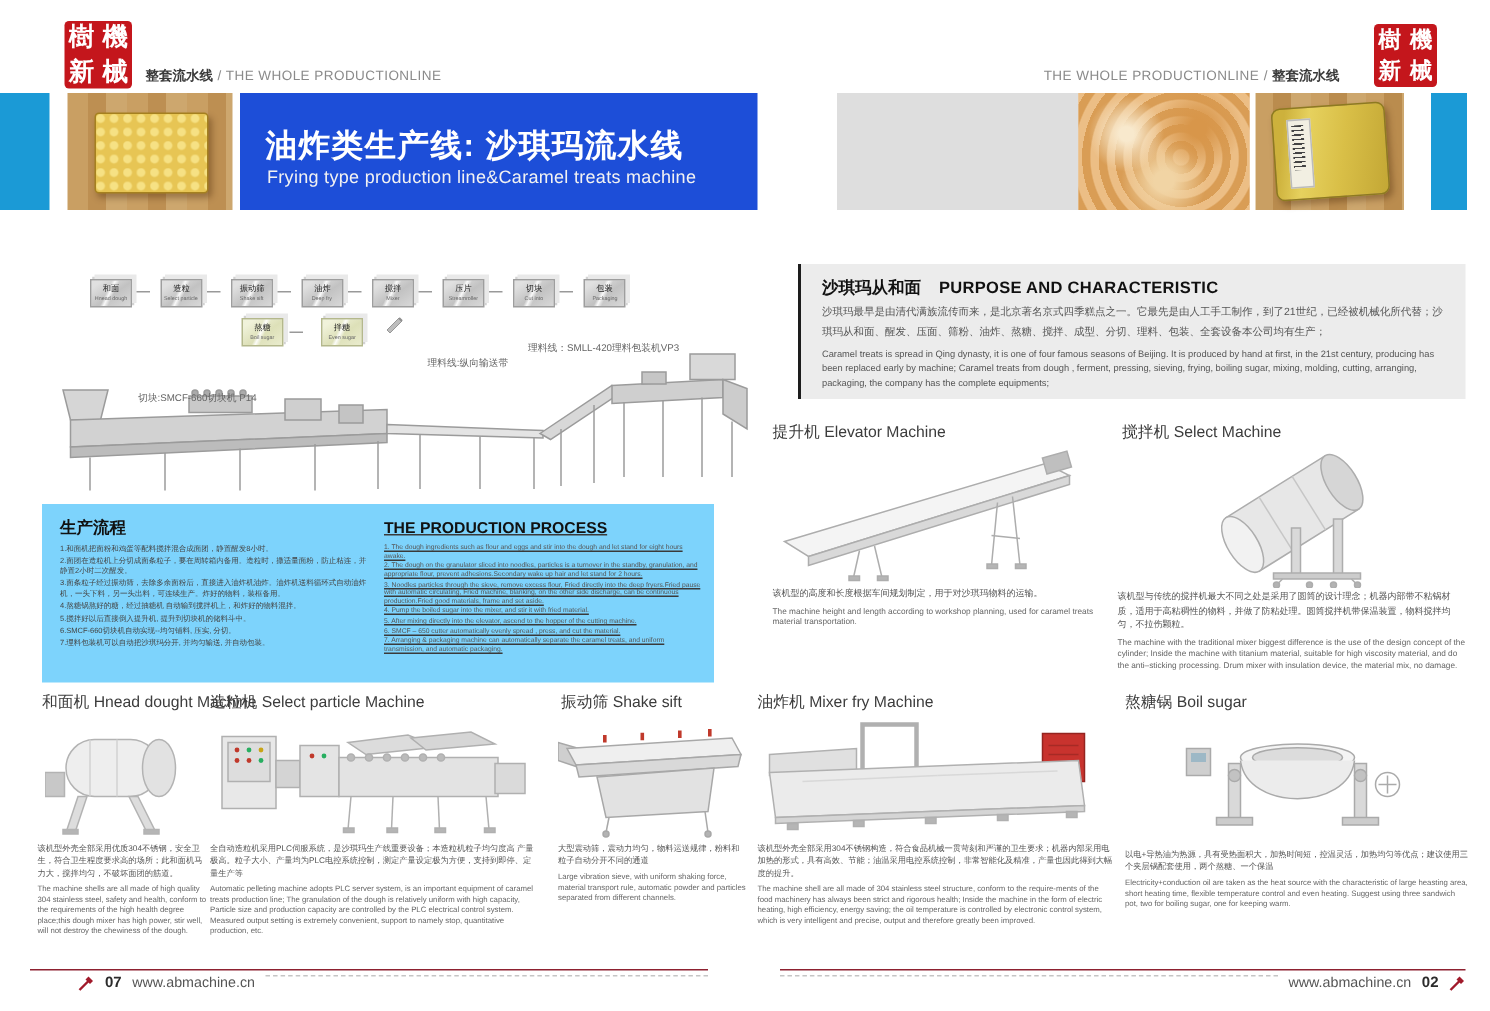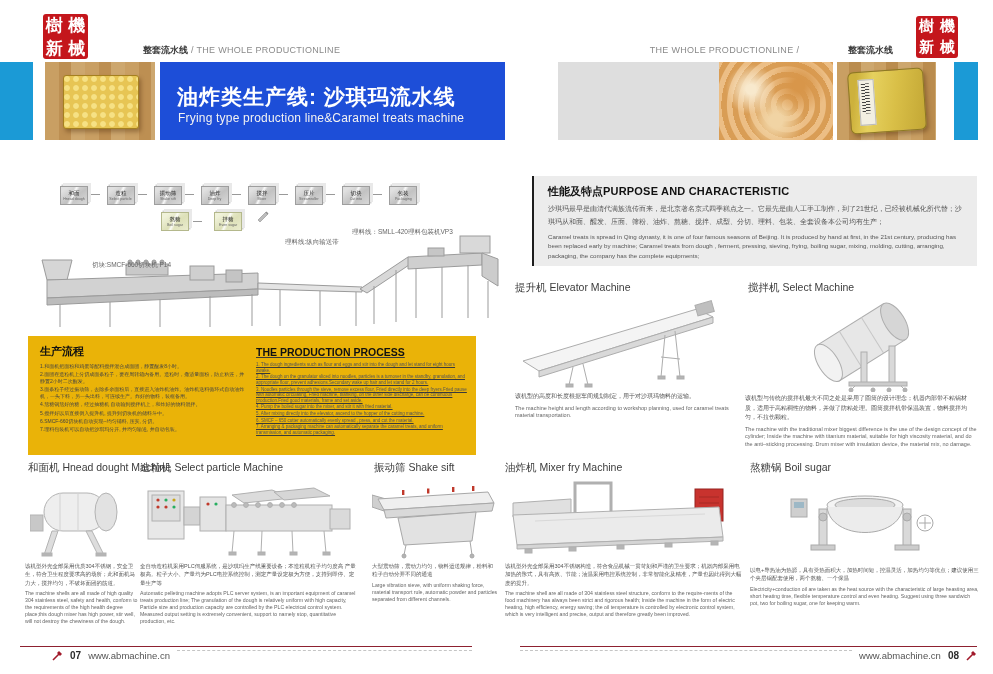--- a/index.html
+++ b/index.html
@@ -7,21 +7,21 @@
         font-family:"Liberation Sans",sans-serif;color:#3a3a3a;}
   
   .seal{position:absolute;display:grid;grid-template-columns:1fr 1fr;align-items:center;
         background:#c4161c;color:#fff;text-align:center;border-radius:3px;
         font-family:"DejaVu Serif",serif;font-weight:bold;}
   .seal-left{left:43px;top:14px;width:45px;height:45px;font-size:17px;line-height:20px;}
   .seal-right{left:916px;top:16px;width:42px;height:42px;font-size:15px;line-height:19px;}
   .hdr{position:absolute;font-size:9px;white-space:nowrap;}
   .hdr-left{left:97px;top:44px;}
   .hdr-right{right:100px;top:44px;}
-  .hdr .zh{font-weight:bold;color:#3a3a3a;margin-left:46px;}
+  .hdr .zh{font-weight:bold;color:#3a3a3a;}
   .hdr .sep{color:#888;margin:0 3px;}
   .hdr .en{color:#8a8a8a;letter-spacing:.3px;}
   
   .band{position:absolute;left:0;top:62px;width:993px;height:78px;}
   .band>div{position:absolute;top:0;height:78px;}
   .blue-left{left:0;width:33px;background:#1b9ad6;}
   .blue-right{left:954px;width:24px;background:#1b9ad6;}
   .photo-sachima{left:45px;width:110px;background:
      repeating-linear-gradient(90deg,#c99f63 0 14px,#bd8f52 14px 26px,#cda76e 26px 40px);}
   .treat-block{position:absolute;left:18px;top:13px;width:74px;height:52px;border-radius:3px;
@@ -57,32 +57,32 @@
   .fcard.yellow{top:26px;background:linear-gradient(145deg,#f0f2da 15%,#dde0b8 55%,#eaecce);border-color:#b4b88c;}
   .fz{font-size:5.5px;line-height:6px;color:#222;z-index:1;}
   .fe{font-size:4px;line-height:5px;color:#666;transform:scale(.9);white-space:nowrap;z-index:1;}
   .farrow{position:absolute;top:8px;width:9px;height:1px;background:#999;}
   .farrow.low{top:35px;}
   .pencil{position:absolute;left:196px;top:24px;}
   
   .line-art{position:absolute;left:30px;top:226px;width:470px;height:108px;}
   .dlabel{position:absolute;font-size:6.5px;color:#666;white-space:nowrap;}
   
-  .process-panel{position:absolute;left:28px;top:336px;width:448px;height:119px;background:#eab308;overflow:hidden;}
+  .process-panel{position:absolute;left:28px;top:336px;width:448px;height:119px;background:#7dd3fc;overflow:hidden;}
   .pz{position:absolute;left:12px;top:8px;width:207px;}
   .pe{position:absolute;left:228px;top:8px;width:212px;text-decoration:underline;}
   .p-title-zh{font-size:11px;font-weight:bold;color:#111;margin:0 0 4px 0;}
   .p-title-en{font-size:10.5px;font-weight:bold;color:#111;margin:2px 0 4px 0;}
   .pz p{margin:0 0 1.5px 0;font-size:5px;line-height:1.35;color:#444;}
   .pe p{margin:0 0 1px 0;font-size:4.5px;line-height:1.25;color:#555;}
   
   .purpose-panel{position:absolute;left:532px;top:176px;width:445px;height:90px;background:#ececec;
      border-left:2px solid #1d1d1d;box-sizing:border-box;overflow:hidden;}
   .purpose-title{position:absolute;left:14px;top:8px;font-size:11px;font-weight:bold;color:#111;}
-  .purpose-title .en{letter-spacing:.2px;}
+  .purpose-title .en{margin-left:12px;letter-spacing:.2px;}
   .purpose-zh{position:absolute;left:14px;top:27px;width:415px;font-size:7px;line-height:1.85;color:#555;}
   .purpose-en{position:absolute;left:14px;top:56px;width:415px;font-size:6.2px;line-height:1.5;color:#555;}
   
   .m-title{position:absolute;font-size:10.5px;color:#3c3c3c;white-space:nowrap;}
   .m-img{position:absolute;}
   .m-cap{position:absolute;}
   .m-cap .zh{margin:0 0 3px 0;font-size:6px;line-height:1.6;color:#555;}
   .m-cap .en{margin:0;font-size:5.5px;line-height:1.4;color:#666;}
   .m-cap.small .zh{font-size:5.5px;line-height:1.5;}
   .m-cap.small .en{font-size:5.2px;line-height:1.35;}
@@ -256,21 +256,21 @@
       <p>3. Noodles particles through the sieve, remove excess flour, Fried directly into the deep fryers.Fried pause with automatic circulating, Fried machine, blanking, on the other side discharge, can be continuous production.Fried good materials, frame and set aside.</p>
       <p>4. Pump the boiled sugar into the mixer, and stir it with fried material.</p>
       <p>5. After mixing directly into the elevator, ascend to the hopper of the cutting machine.</p>
       <p>6. SMCF – 650 cutter automatically evenly spread , press, and cut the material.</p>
       <p>7. Arranging &amp; packaging machine can automatically separate the caramel treats, and uniform transmission, and automatic packaging.</p>
     </div>
   </div>
 
   <div class="purpose-panel">
     <div class="purpose-title">
-      <span class="zh">性能及特点</span><span class="en">PURPOSE AND CHARACTERISTIC</span>
+      <span class="zh">沙琪玛从和面</span><span class="en">PURPOSE AND CHARACTERISTIC</span>
     </div>
     <div class="purpose-zh">沙琪玛最早是由清代满族流传而来，是北京著名京式四季糕点之一。它最先是由人工手工制作，到了21世纪，已经被机械化所代替；沙琪玛从和面、醒发、压面、筛粉、油炸、熬糖、搅拌、成型、分切、理料、包装、全套设备本公司均有生产；</div>
     <div class="purpose-en">Caramel treats is spread in Qing dynasty, it is one of four famous seasons of Beijing. It is produced by hand at first, in the 21st century, producing has been replaced early by machine; Caramel treats from dough , ferment, pressing, sieving, frying, boiling sugar, mixing, molding, cutting, arranging, packaging, the company has the complete equipments;</div>
   </div>
 
   <div class="m-title" style="left:515px;top:281px">提升机 Elevator Machine</div>
   <div class="m-img" style="left:515px;top:297px">
     <svg width="225" height="92" viewBox="0 0 225 92">
       <g stroke="#adadad" stroke-width="1">
         <polygon points="8,64 182,12 198,20 24,74" fill="#f4f4f4"></polygon>
@@ -466,20 +466,20 @@
         <path d="M1 10 L7 4" stroke="#a11a2b" stroke-width="1.6"></path>
         <path d="M5 3 L8 6 L10 4 L7 1 Z" fill="#a11a2b"></path>
       </svg>
     <span class="pagenum">07</span>
     <span class="site">www.abmachine.cn</span>
     <span class="leader"></span>
   </div>
   <div class="foot foot-right">
     <span class="leader"></span>
     <span class="site">www.abmachine.cn</span>
-    <span class="pagenum">08</span>
+    <span class="pagenum">02</span>
     <svg width="11" height="11" viewBox="0 0 11 11">
         <path d="M1 10 L7 4" stroke="#a11a2b" stroke-width="1.6"></path>
         <path d="M5 3 L8 6 L10 4 L7 1 Z" fill="#a11a2b"></path>
       </svg>
   </div>
 
 </div>
 
 </body></html>

